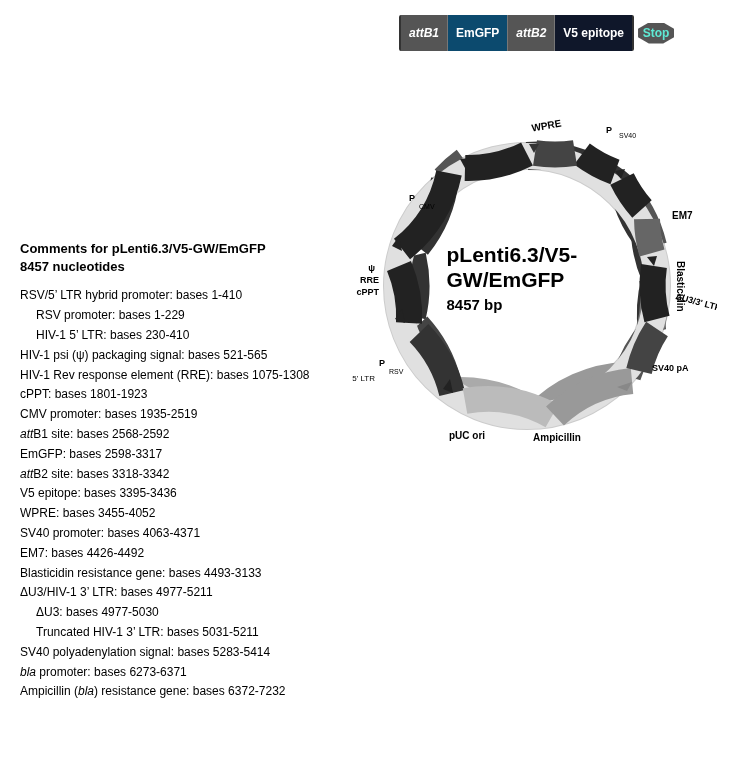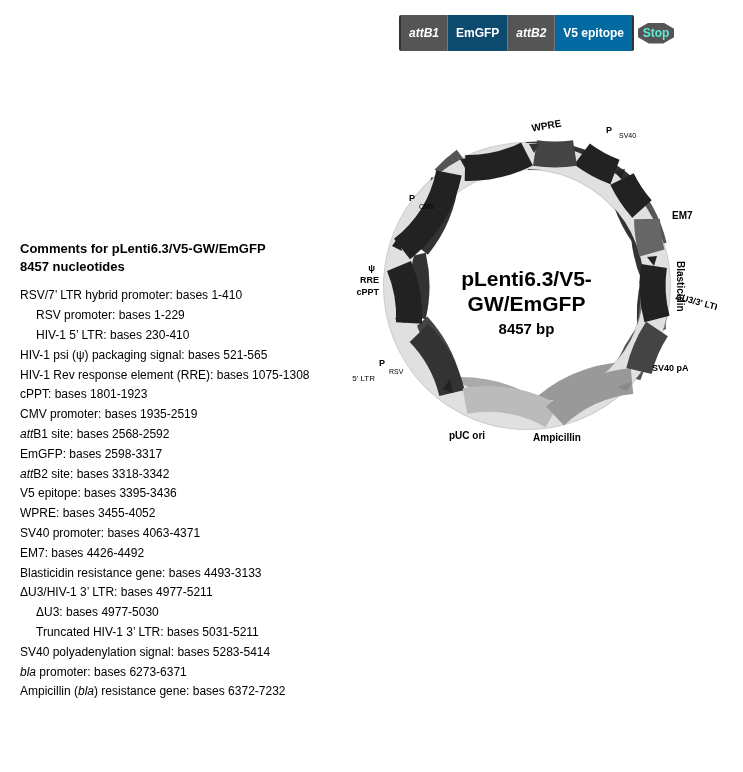--- a/index.html
+++ b/index.html
@@ -79,21 +79,21 @@
     }
     .lm-segment.emgfp {
       background: #0c4a6e;
       color: #fff;
     }
     .lm-segment.attb2 {
       background: #555;
       color: #fff;
     }
     .lm-segment.v5 {
-      background: #0369a1;
+      background: #0f172a;
       color: #fff;
     }
 
     .stop-badge {
       background: #555;
       color: #5eead4;
       font-weight: bold;
       font-size: 12px;
       width: 36px;
       height: 21px;
@@ -143,21 +143,21 @@
 <body>
 
 <div class="main-container">
 
   <div class="left-panel">
     <div class="comments-title">
       Comments for pLenti6.3/V5-GW/EmGFP<br>8457 nucleotides
     </div>
     <div class="spacer"></div>
     <div class="comments-list">
-      <div>RSV/7’ LTR hybrid promoter: bases 1-410</div>
+      <div>RSV/5’ LTR hybrid promoter: bases 1-410</div>
       <div class="indent1">RSV promoter: bases 1-229</div>
       <div class="indent1">HIV-1 5’ LTR: bases 230-410</div>
       <div>HIV-1 psi (ψ) packaging signal: bases 521-565</div>
       <div>HIV-1 Rev response element (RRE): bases 1075-1308</div>
       <div>cPPT: bases 1801-1923</div>
       <div>CMV promoter: bases 1935-2519</div>
       <div><em>att</em>B1 site: bases 2568-2592</div>
       <div>EmGFP: bases 2598-3317</div>
       <div><em>att</em>B2 site: bases 3318-3342</div>
       <div>V5 epitope: bases 3395-3436</div>
@@ -282,19 +282,19 @@
 
         <text x="38" y="200" font-size="9" font-weight="bold" text-anchor="end" fill="#000" font-family="Arial">ψ</text>
         <text x="42" y="212" font-size="9" font-weight="bold" text-anchor="end" fill="#000" font-family="Arial">RRE</text>
         <text x="42" y="224" font-size="9" font-weight="bold" text-anchor="end" fill="#000" font-family="Arial">cPPT</text>
 
         <text x="78" y="130" font-size="9" font-weight="bold" text-anchor="end" fill="#000" font-family="Arial">P</text>
         <text x="82" y="138" font-size="7" text-anchor="start" fill="#000" font-family="Arial">CMV</text>
 
       </svg>
 
-      <div style="position:absolute; top:50%; left:50%; transform:translate(-50%,-55%); text-align:center; width:160px;margin-top:24px;">
+      <div style="position:absolute; top:50%; left:50%; transform:translate(-50%,-55%); text-align:left; width:160px;">
         <div style="font-size:21px; font-weight:bold; line-height:1.2;">pLenti6.3/V5-GW/EmGFP</div>
         <div style="font-size:15px; font-weight:bold; margin-top:4px;">8457 bp</div>
       </div>
     </div>
   </div>
 </div>
 
 </body></html>

